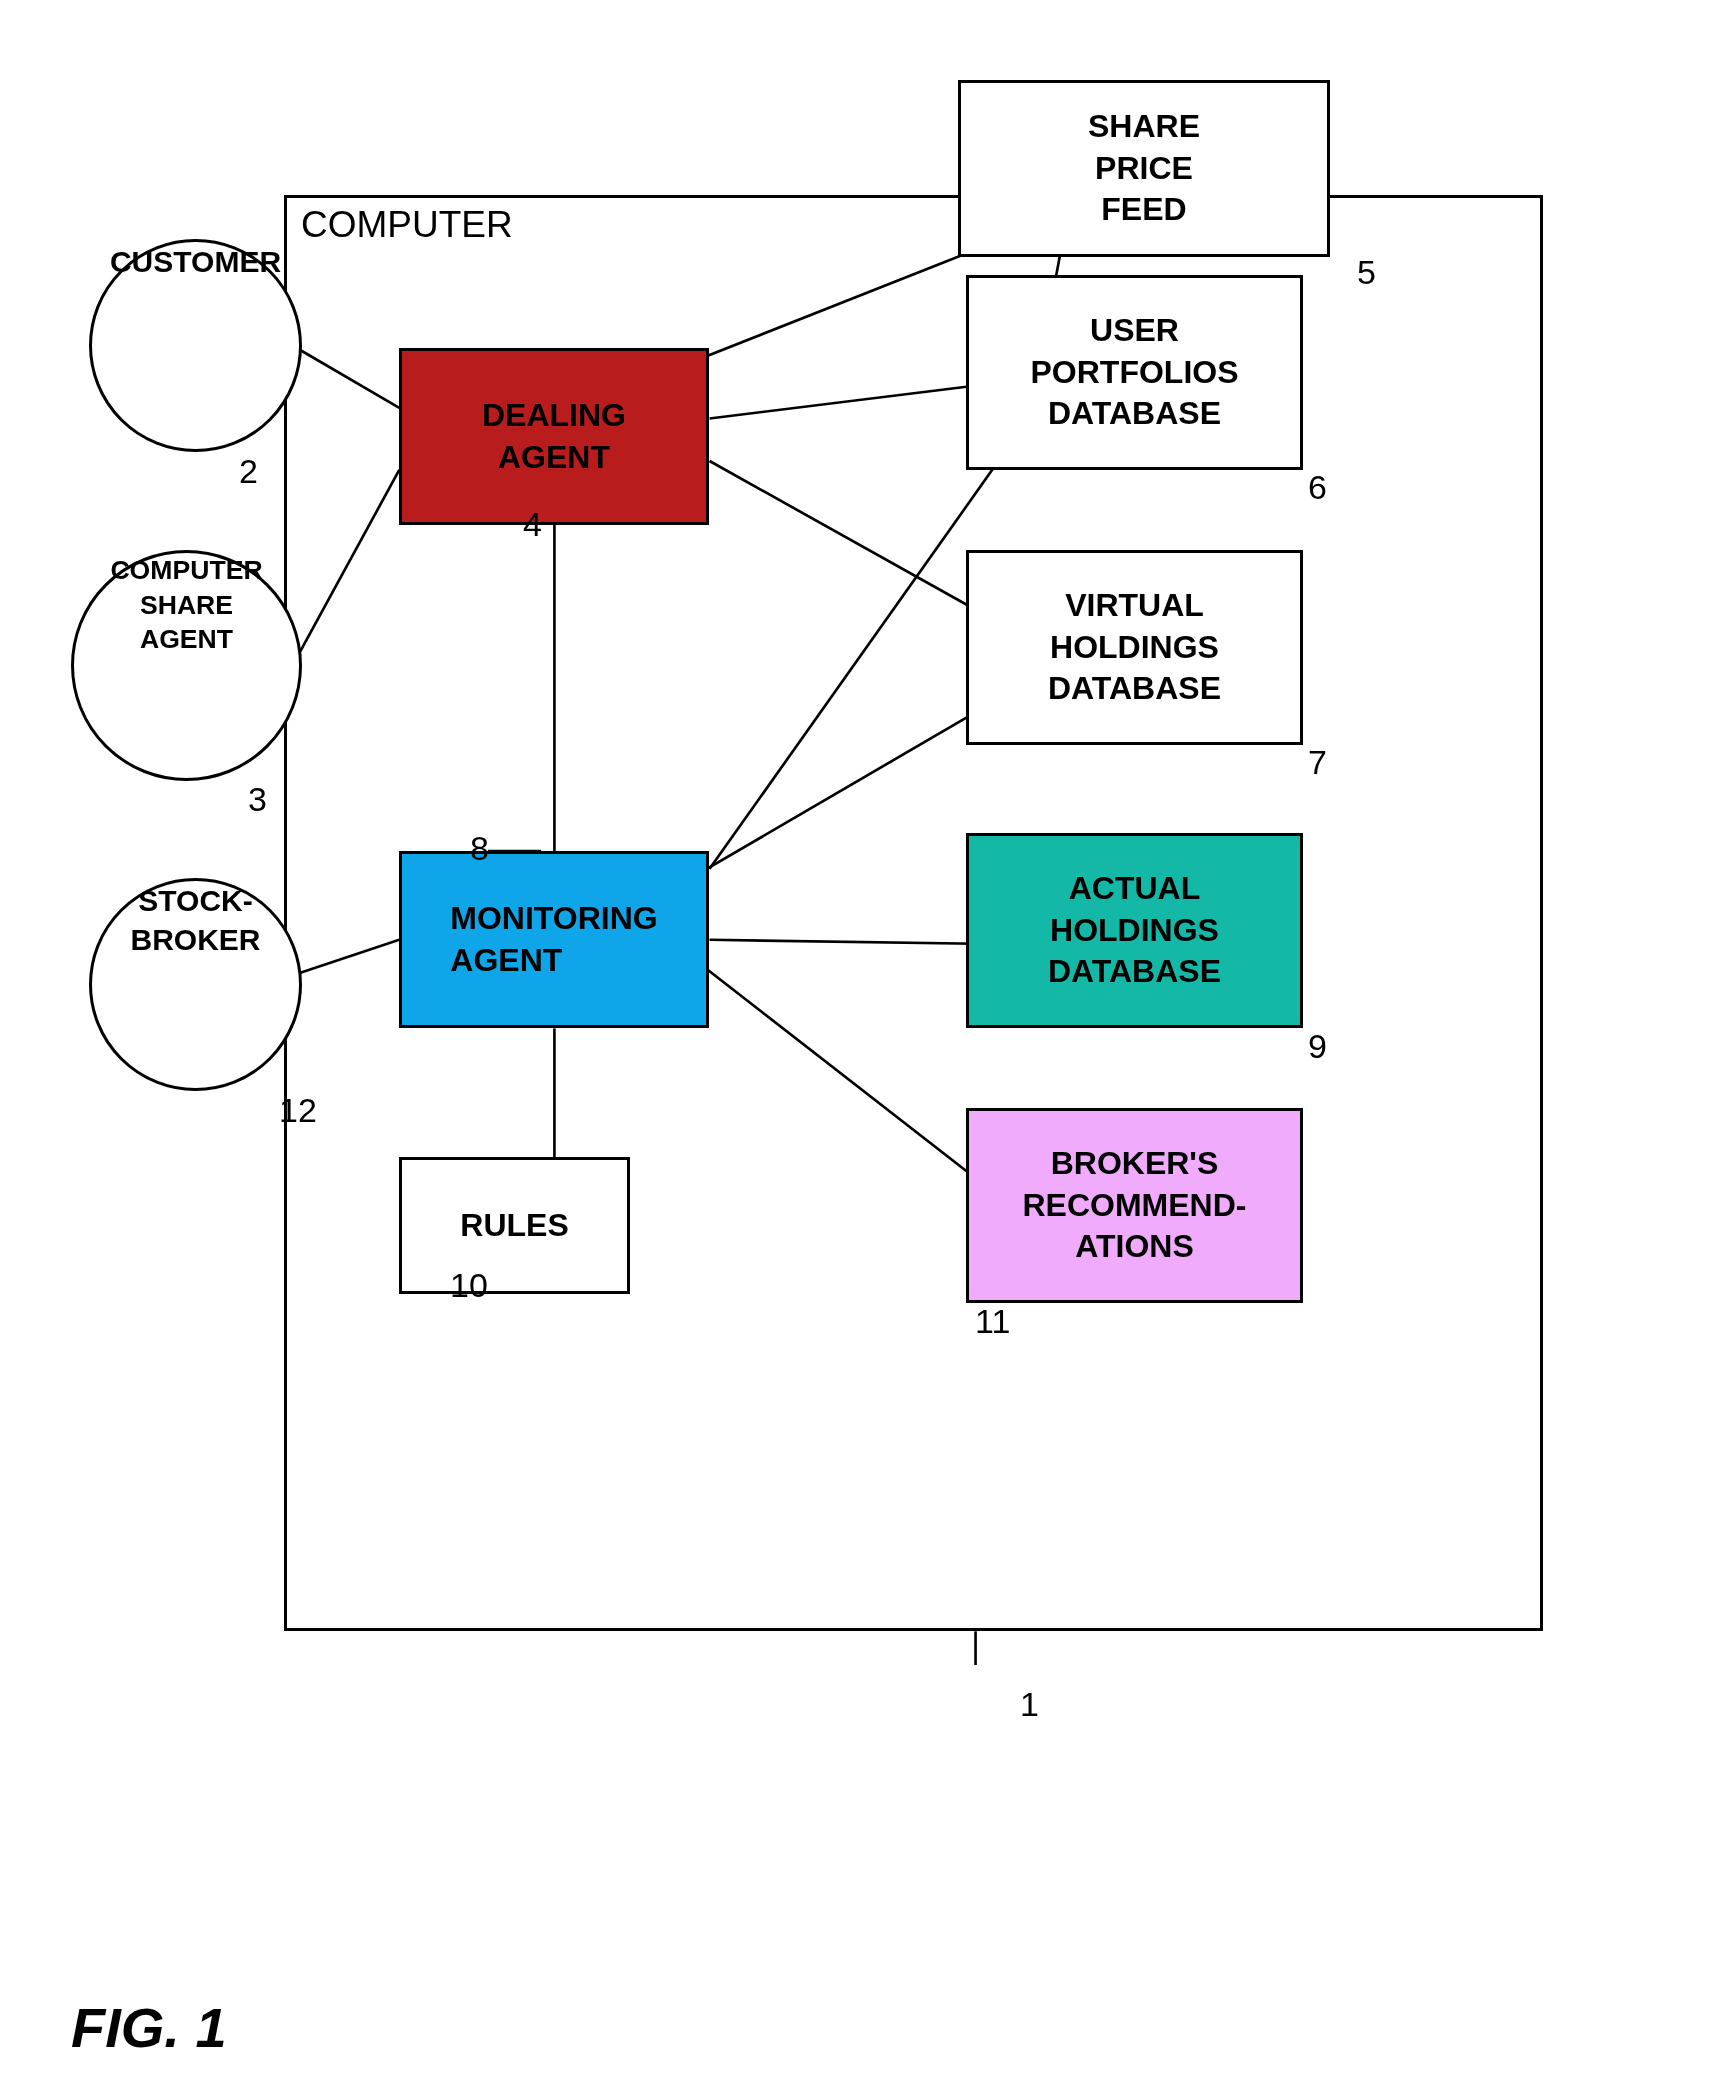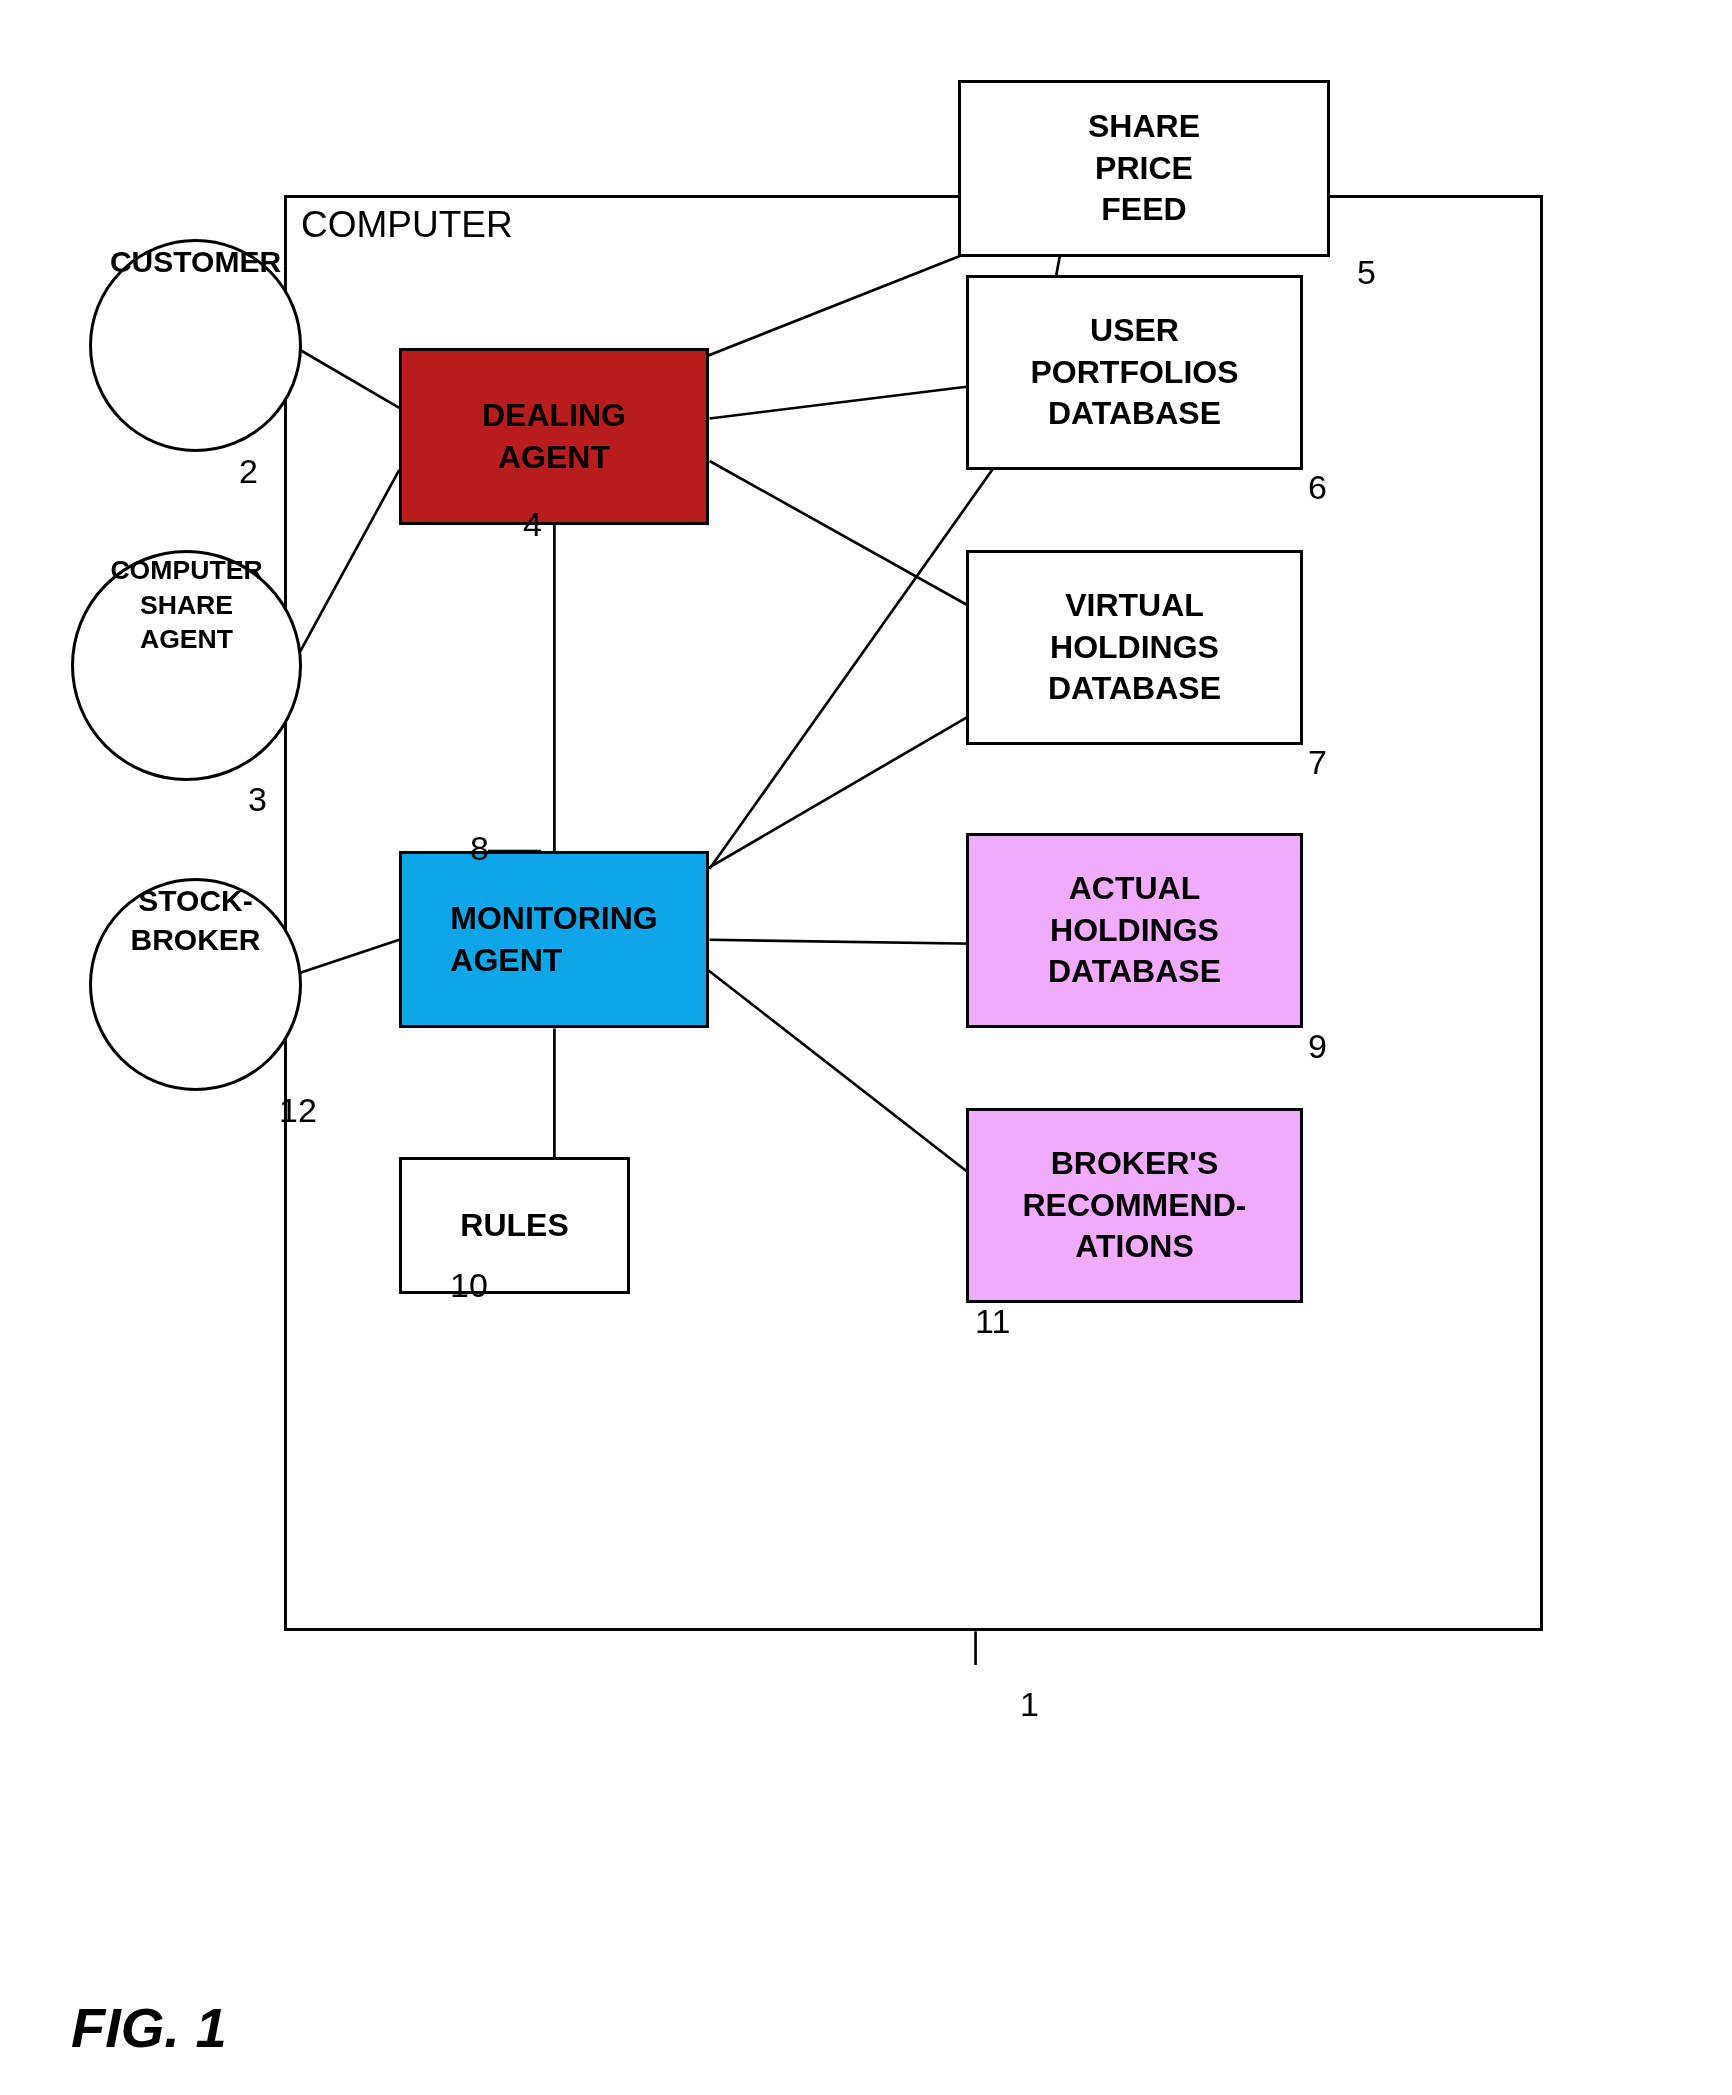--- a/index.html
+++ b/index.html
@@ -119,21 +119,21 @@
     }
 
     
     .actual-holdings-box {
       position: absolute;
       top: 833px;
       left: 966px;
       width: 337px;
       height: 195px;
       border: 3.5px solid #000;
-      background: #f0abfc;
+      background: #14b8a6;
       display: flex;
       align-items: center;
       justify-content: center;
       text-align: center;
     }
 
     
     .rules-box {
       position: absolute;
       top: 1135px;

